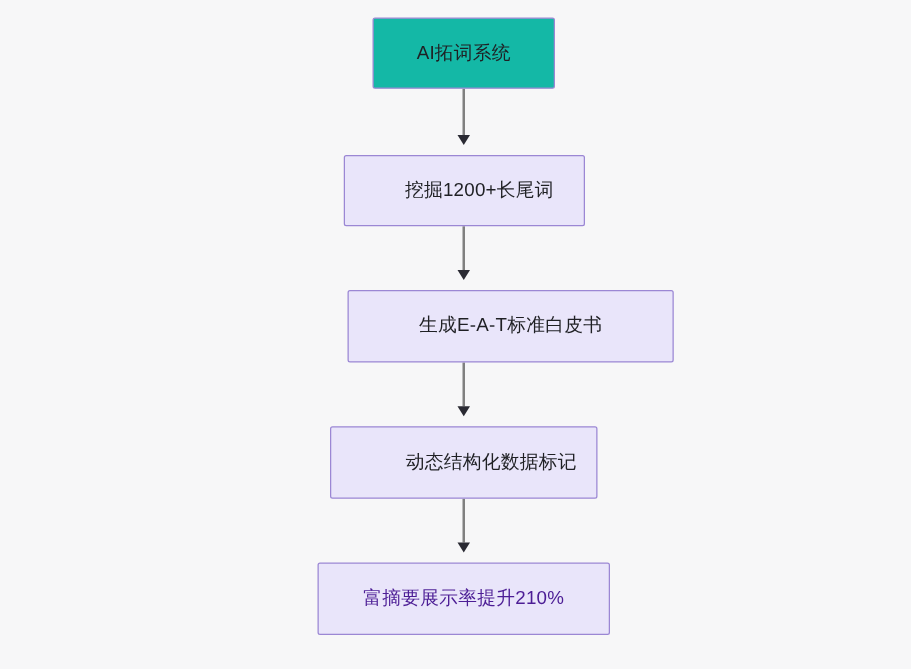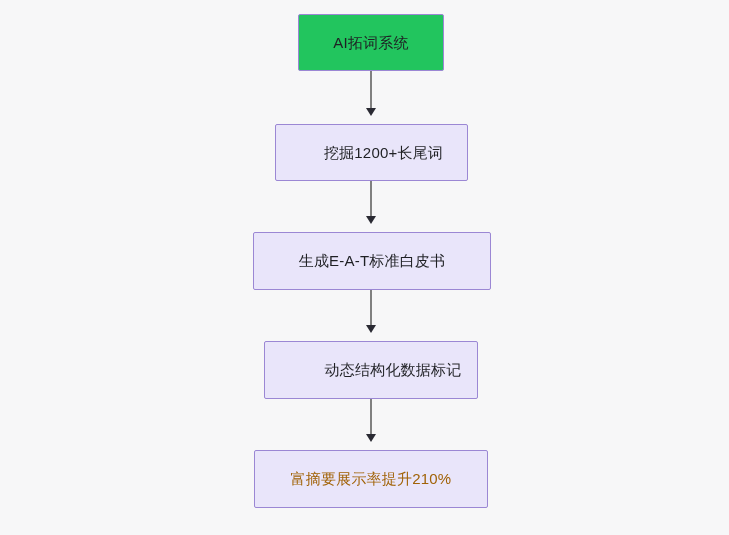--- a/index.html
+++ b/index.html
@@ -70,19 +70,19 @@
   </div>
   <div class="edge" id="edge-2" style="left: 371px; top: 290px;">
     <div class="edge-line" style="height: 35px; background: rgb(128, 128, 128);"></div>
     <div class="edge-head" style="top: 35px; border-top-color: rgb(42, 42, 51);"></div>
   </div>
   <div class="edge" id="edge-3" style="left: 371px; top: 399px;">
     <div class="edge-line" style="height: 35px; background: rgb(128, 128, 128);"></div>
     <div class="edge-head" style="top: 35px; border-top-color: rgb(42, 42, 51);"></div>
   </div>
 
-  <div class="node" id="node-0" style="left: 298px; top: 14px; width: 146px; height: 57px; background: #22c55e; border-color: rgb(155, 135, 212); color: rgb(31, 32, 36);">AI拓词系统</div>
+  <div class="node" id="node-0" style="left: 298px; top: 14px; width: 146px; height: 57px; background: #14b8a6; border-color: rgb(155, 135, 212); color: rgb(31, 32, 36);">AI拓词系统</div>
   <div class="node" id="node-1" style="left: 275px; top: 124px; width: 193px; height: 57px; background: rgb(233, 229, 250); border-color: rgb(155, 135, 212); color: rgb(31, 32, 36); padding-left: 24px;">挖掘1200+长尾词</div>
-  <div class="node" id="node-2" style="left: 253px; top: 232px; width: 238px; height: 58px; background: rgb(233, 229, 250); border-color: rgb(155, 135, 212); color: rgb(31, 32, 36);">生成E-A-T标准白皮书</div>
+  <div class="node" id="node-2" style="left: 278px; top: 232px; width: 261px; height: 58px; background: rgb(233, 229, 250); border-color: rgb(155, 135, 212); color: rgb(31, 32, 36);">生成E-A-T标准白皮书</div>
   <div class="node" id="node-3" style="left: 264px; top: 341px; width: 214px; height: 58px; background: rgb(233, 229, 250); border-color: rgb(155, 135, 212); color: rgb(31, 32, 36); padding-left: 44px;">动态结构化数据标记</div>
-  <div class="node" id="node-4" style="left: 254px; top: 450px; width: 234px; height: 58px; background: rgb(233, 229, 250); border-color: rgb(155, 135, 212); color: #a16207;">富摘要展示率提升210%</div>
+  <div class="node" id="node-4" style="left: 254px; top: 450px; width: 234px; height: 58px; background: rgb(233, 229, 250); border-color: rgb(155, 135, 212); color: #4c1d95;">富摘要展示率提升210%</div>
 
 </div>
 
 </body></html>

